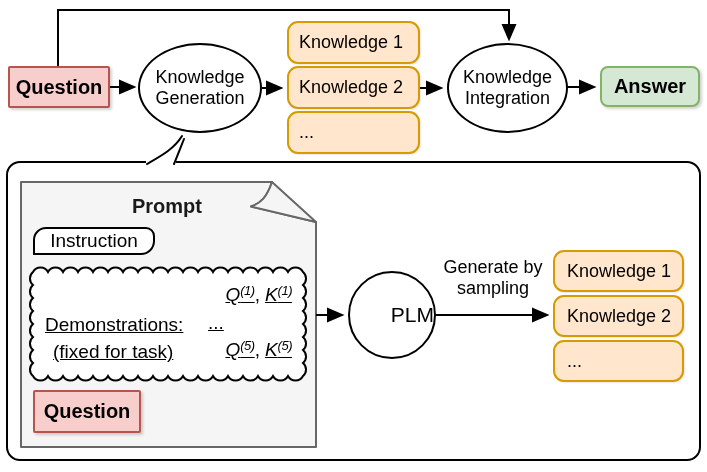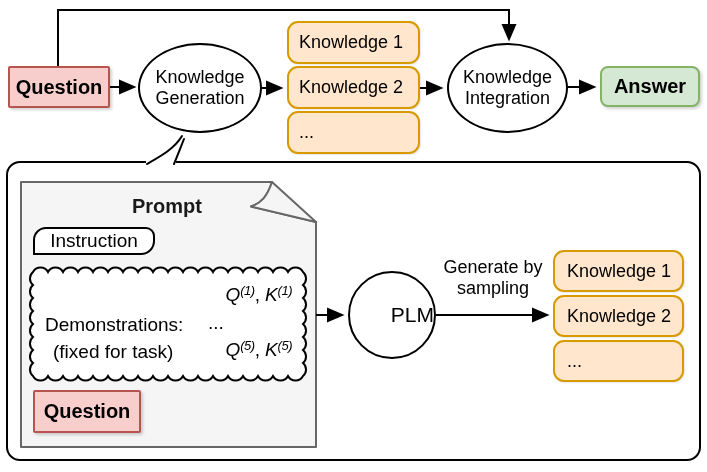--- a/index.html
+++ b/index.html
@@ -33,21 +33,21 @@
   }
   .circle{
     border:2px solid #000;border-radius:50%;background:#fff;
     display:flex;align-items:center;justify-content:flex-end;font-size:21px;
   }
   .title{font-weight:bold;font-size:20px;text-align:center;color:#1a1a1a;z-index:3;}
   .instr{
     background:#fff;border:2px solid #000;border-radius:13px 9px 14px 0;
     display:flex;align-items:center;justify-content:center;font-size:19px;z-index:3;
   }
-  .demo-text{font-size:19px;z-index:3;white-space:nowrap;}
+  .demo-text{font-size:19px;z-index:3;white-space:nowrap;text-decoration:underline;}
   .qk{font-style:italic;}
   .sup{font-size:13px;font-style:italic;vertical-align:6px;letter-spacing:-0.5px;}
   .comma{margin-right:5px;}
   .right{text-align:right;}
   .arrow-label{
     font-size:18px;line-height:21px;text-align:center;z-index:3;background:transparent;
   }
 </style>
 </head>
 <body>

